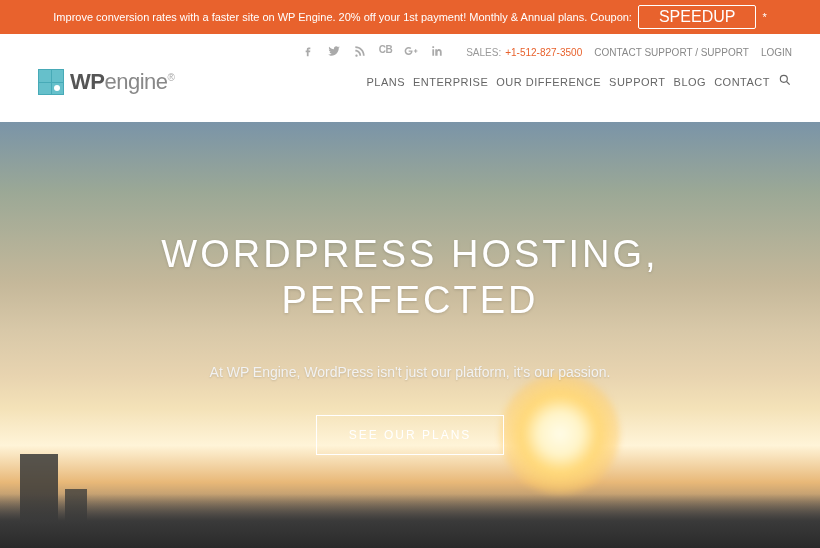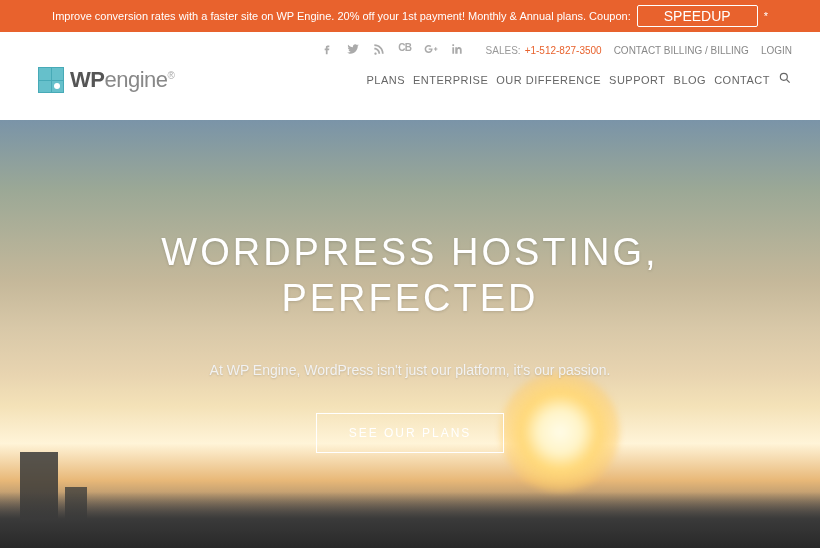--- a/index.html
+++ b/index.html
@@ -2,22 +2,22 @@
 <html><head>
   <meta charset="utf-8">
   <style>
     * { margin: 0; padding: 0; box-sizing: border-box; }
     body { font-family: -apple-system, "Helvetica Neue", Arial, sans-serif; width: 820px; height: 548px; overflow: hidden; }
     .promo {
       background: #e8622d; color: #fff; text-align: center; padding: 5px 10px;
       font-size: 11px; display: flex; justify-content: center; align-items: center; gap: 6px;
     }
     .promo .btn-coupon {
-      border: 1px solid #fff; padding: 2px 26px; border-radius: 2px; color: #fff;
-      text-decoration: none; font-size: 14px;
+      border: 1px solid #fff; padding: 2px 20px; border-radius: 2px; color: #fff;
+      text-decoration: none; font-size: 16px;
     }
     .promo .asterisk { font-size: 11px; }
     .header { background: #fff; padding: 10px 28px 27px 38px; }
     .topbar {
       display: flex; justify-content: flex-end; align-items: center;
       color: #999; font-size: 10px; gap: 12px;
     }
     .social { display: flex; gap: 12px; margin-right: 10px; }
     .social .icon { color: #aaa; font-size: 14px; cursor: pointer; }
     .sales { display: flex; gap: 4px; align-items: center; }
@@ -123,21 +123,21 @@
       <span class="icon">
         <svg width="14" height="14" viewBox="0 0 24 24" fill="currentColor">
             <path d="M4 4h3v3H4zm0 5h3v11H4zm5 0h3v1.5c.6-.9 1.8-1.8 3.5-1.8 2.5 0 4.5 1.6 4.5 5V20h-3v-5.5c0-1.5-.5-2.5-2-2.5s-2 1-2 2.5V20H9z"></path>
           </svg>
       </span>
     </div>
     <div class="sales">
       <span>SALES:</span>
       <span class="phone">+1-512-827-3500</span>
     </div>
-    <a class="top-link">CONTACT BILLING / BILLING</a>
+    <a class="top-link">CONTACT SUPPORT / SUPPORT</a>
     <a class="top-link">LOGIN</a>
   </div>
 
   <div class="mainbar">
     <div class="logo">
       <div class="logo-mark">
         <div></div>
           <div></div>
           <div></div>
           <div></div>

